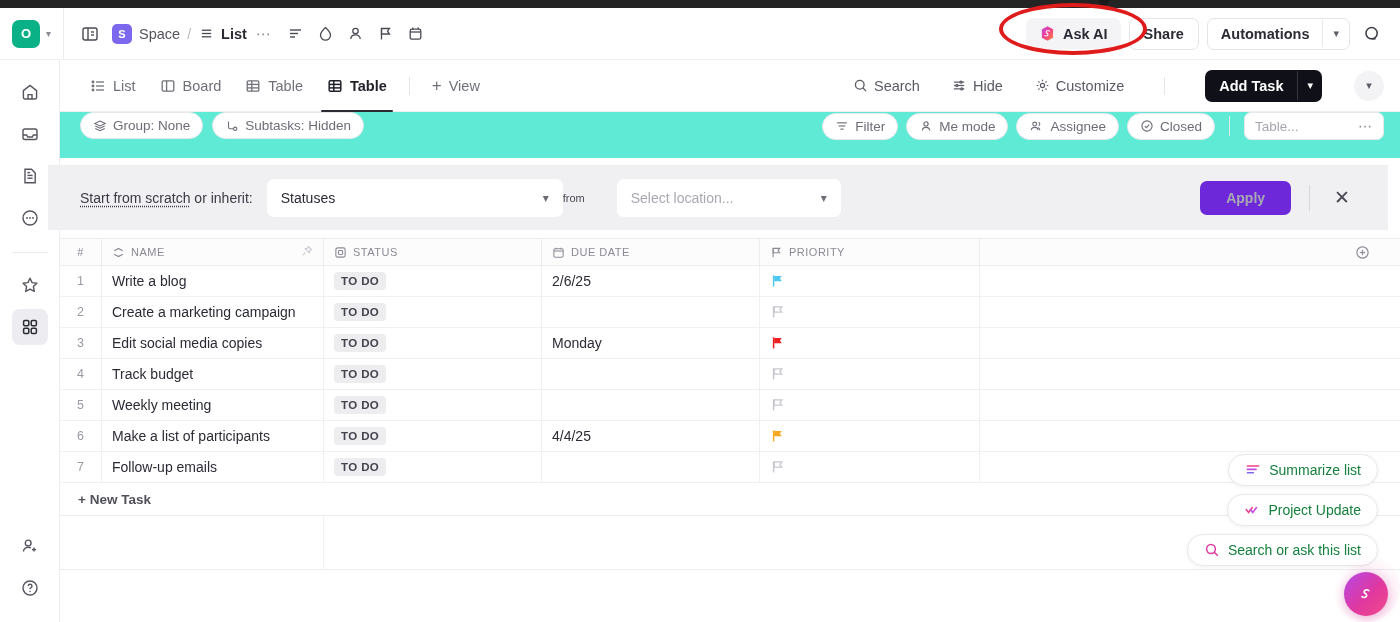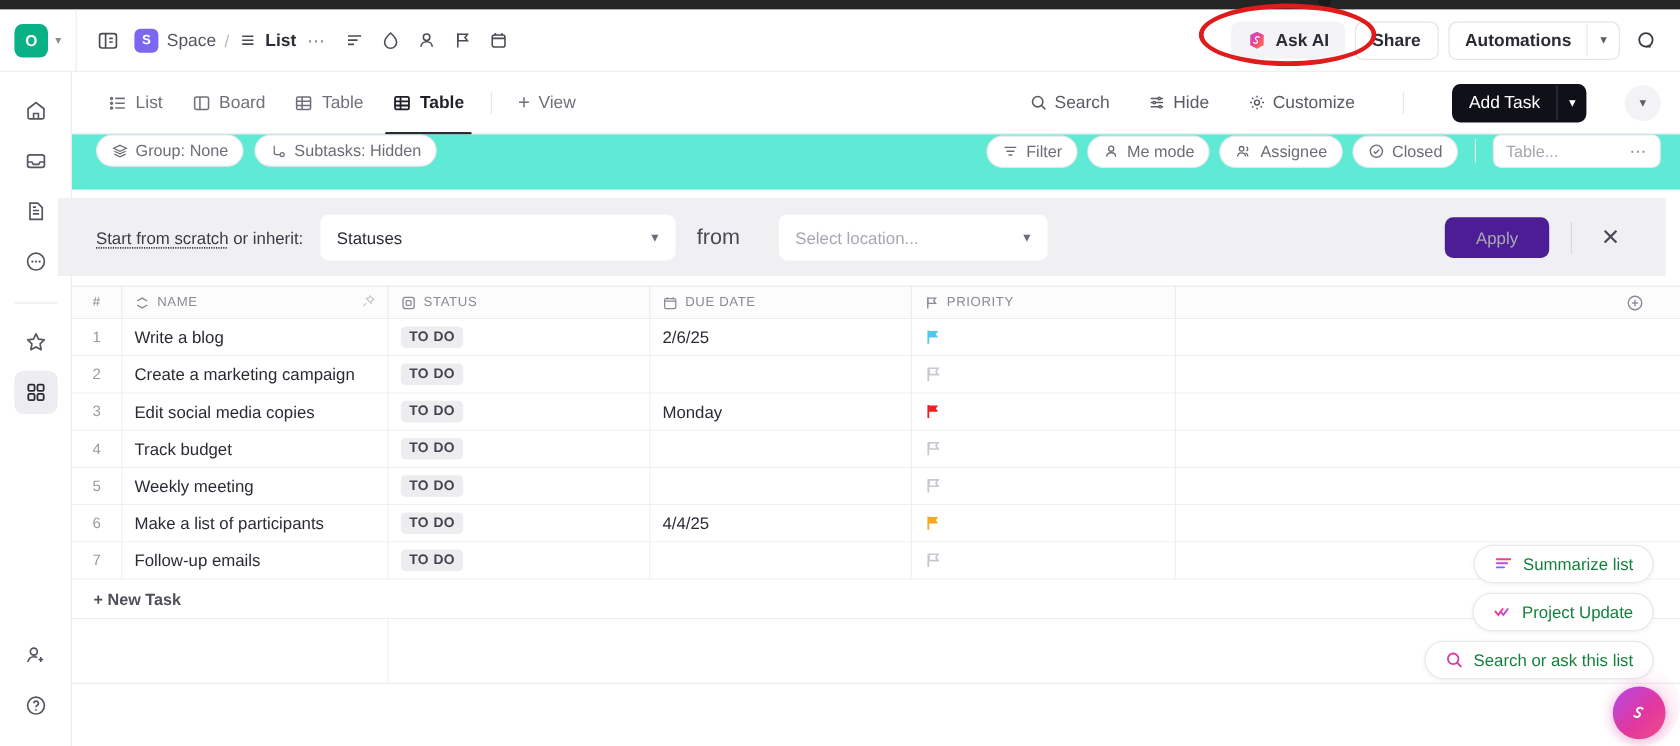--- a/index.html
+++ b/index.html
@@ -126,21 +126,21 @@
     padding-right: 16px;
   }
   .tr-item {
     display: flex; align-items: center; gap: 6px;
     font-size: 14.5px; color: #5a5a65;
   }
   .addtask-group {
     display: flex; align-items: center; background: #101018;
     border-radius: 7px; overflow: hidden; color: #fff;
   }
-  .addtask-label { padding: 8px 14px; font-size: 14.5px; font-weight: 400; }
+  .addtask-label { padding: 8px 14px; font-size: 14.5px; font-weight: 700; }
   .addtask-chev { padding: 8px 9px; border-left: 1px solid #35353f; font-size: 11px; }
   .round-chev {
     width: 30px; height: 30px; border-radius: 50%; background: #f3f3f5;
     display: flex; align-items: center; justify-content: center;
     color: #5d5d68; font-size: 11px;
   }
 
   
   .filter-row {
     position: absolute; top: 112px; left: 60px; width: 1340px; height: 46px;
@@ -175,25 +175,25 @@
     color: #3a3a45; text-decoration: underline; text-decoration-style: dotted;
     text-underline-offset: 3px;
   }
   .bn-select {
     margin-left: 14px; width: 296px; height: 38px; background: #fff;
     border-radius: 7px; display: flex; align-items: center;
     padding: 0 14px; font-size: 14px; color: #2b2b35;
   }
   .bn-select.placeholder { color: #a8a8b2; width: 224px; }
   .bn-select .sel-chev { margin-left: auto; color: #6d6d78; font-size: 12px; }
-  .bn-from { margin-left: 18px; margin-right: 18px; font-size: 18px; color: #4a4a55; }
+  .bn-from { margin-right: 18px; font-size: 11px; color: #4a4a55; }
   .bn-right { margin-left: auto; display: flex; align-items: center; gap: 0; }
   .apply-btn {
-    background: #4c1d95; color: #a9a9b3; border-radius: 7px;
-    padding: 9px 26px; font-size: 14px; font-weight: 400;
+    background: #6d28d9; color: #a9a9b3; border-radius: 7px;
+    padding: 9px 26px; font-size: 14px; font-weight: 700;
   }
   .bn-div { width: 1px; height: 26px; background: #d6d6dc; margin: 0 18px; }
   .close-x { color: #4a4a55; font-size: 19px; padding: 0 6px; }
 
   
   .table-wrap { position: absolute; top: 238px; left: 60px; width: 1340px; }
   .th-row {
     display: flex; height: 28px; align-items: center;
     background: #fcfcfd; border-top: 1px solid #ececf0;
     border-bottom: 1px solid #ececf0;

